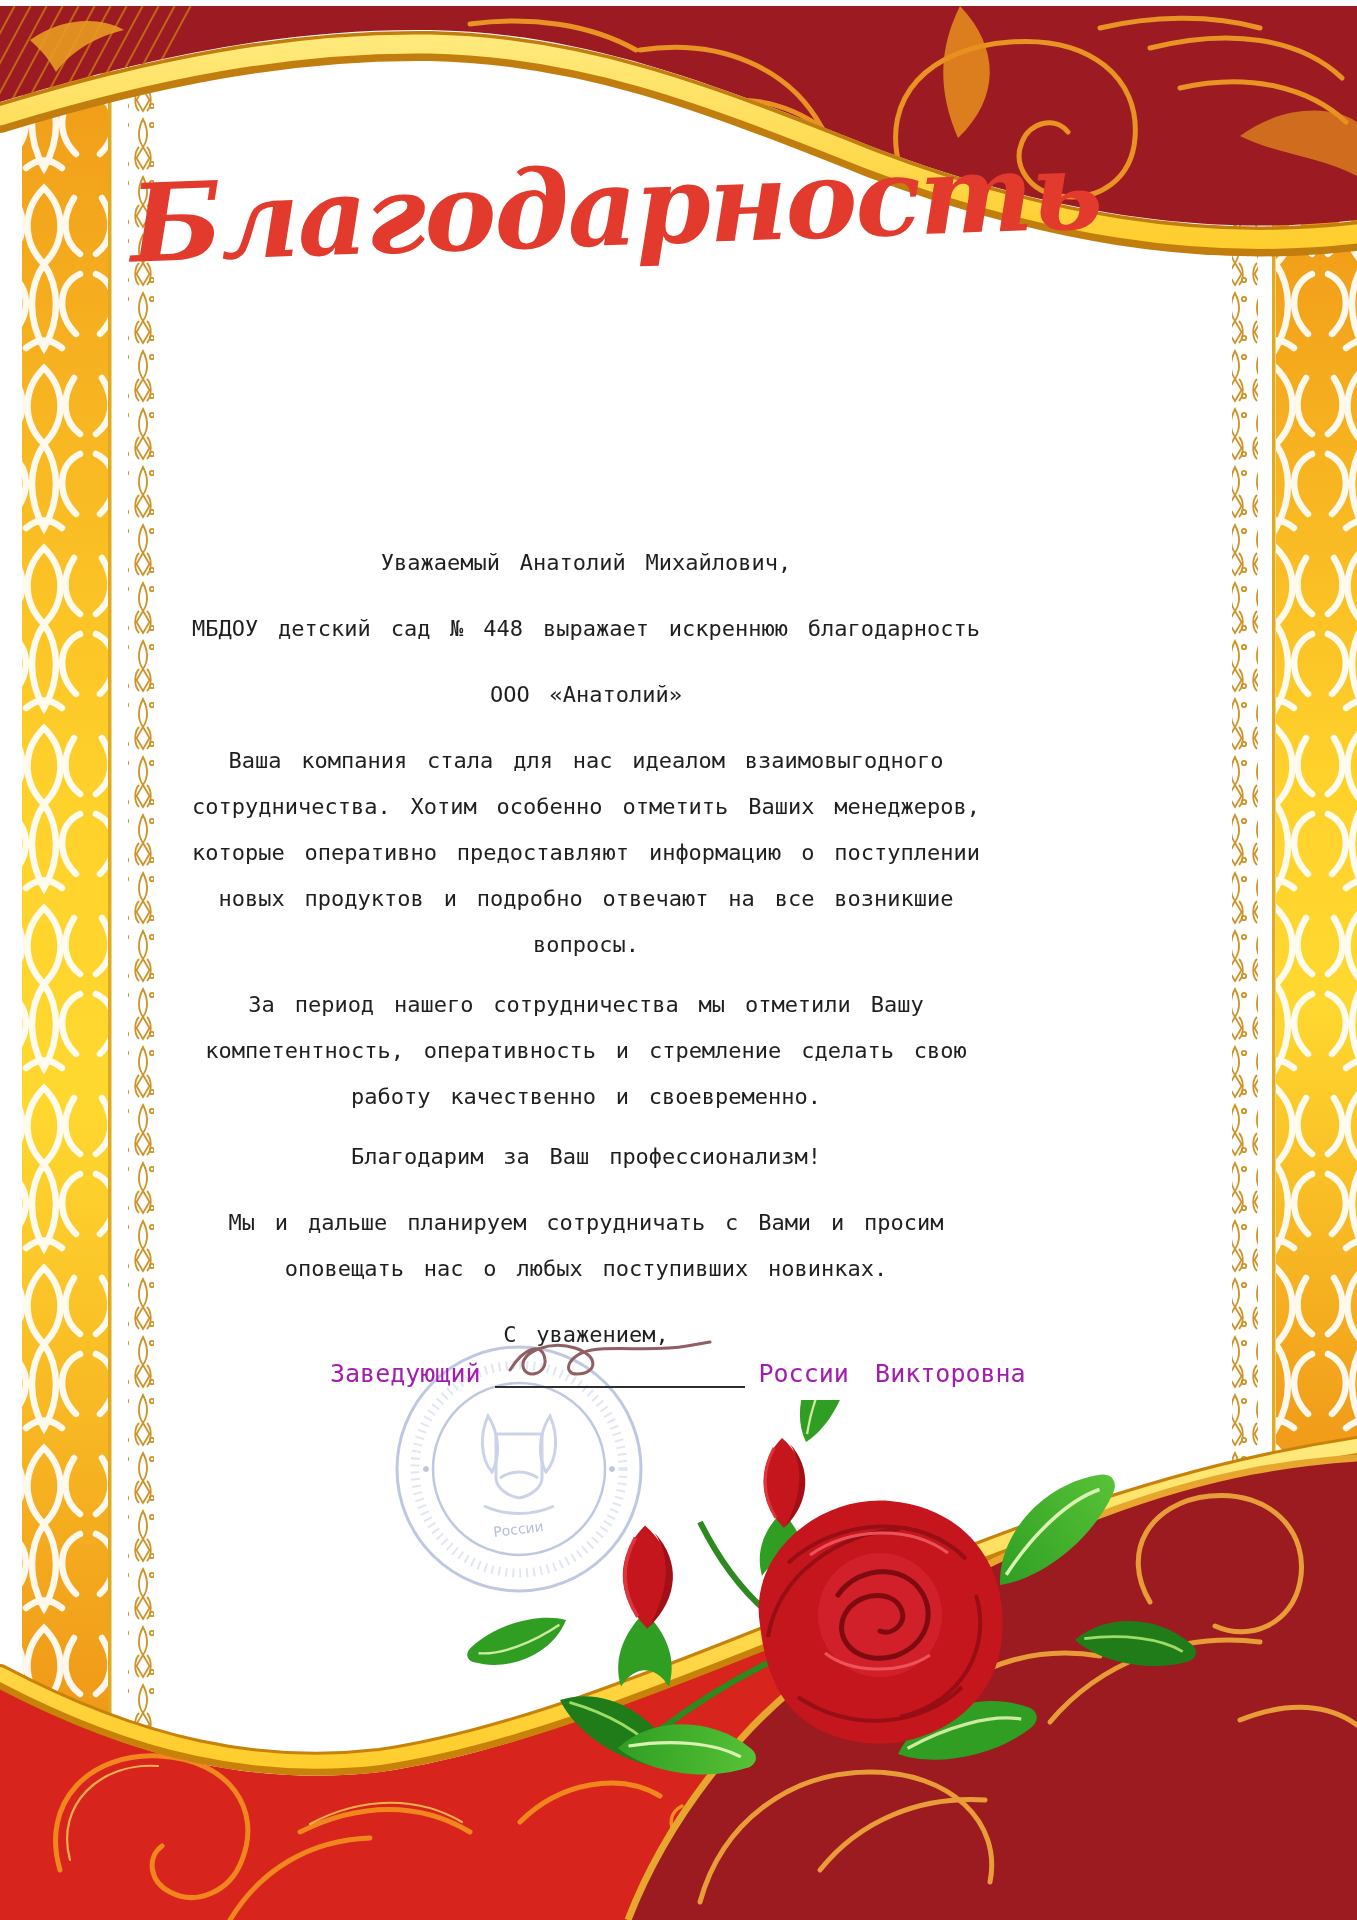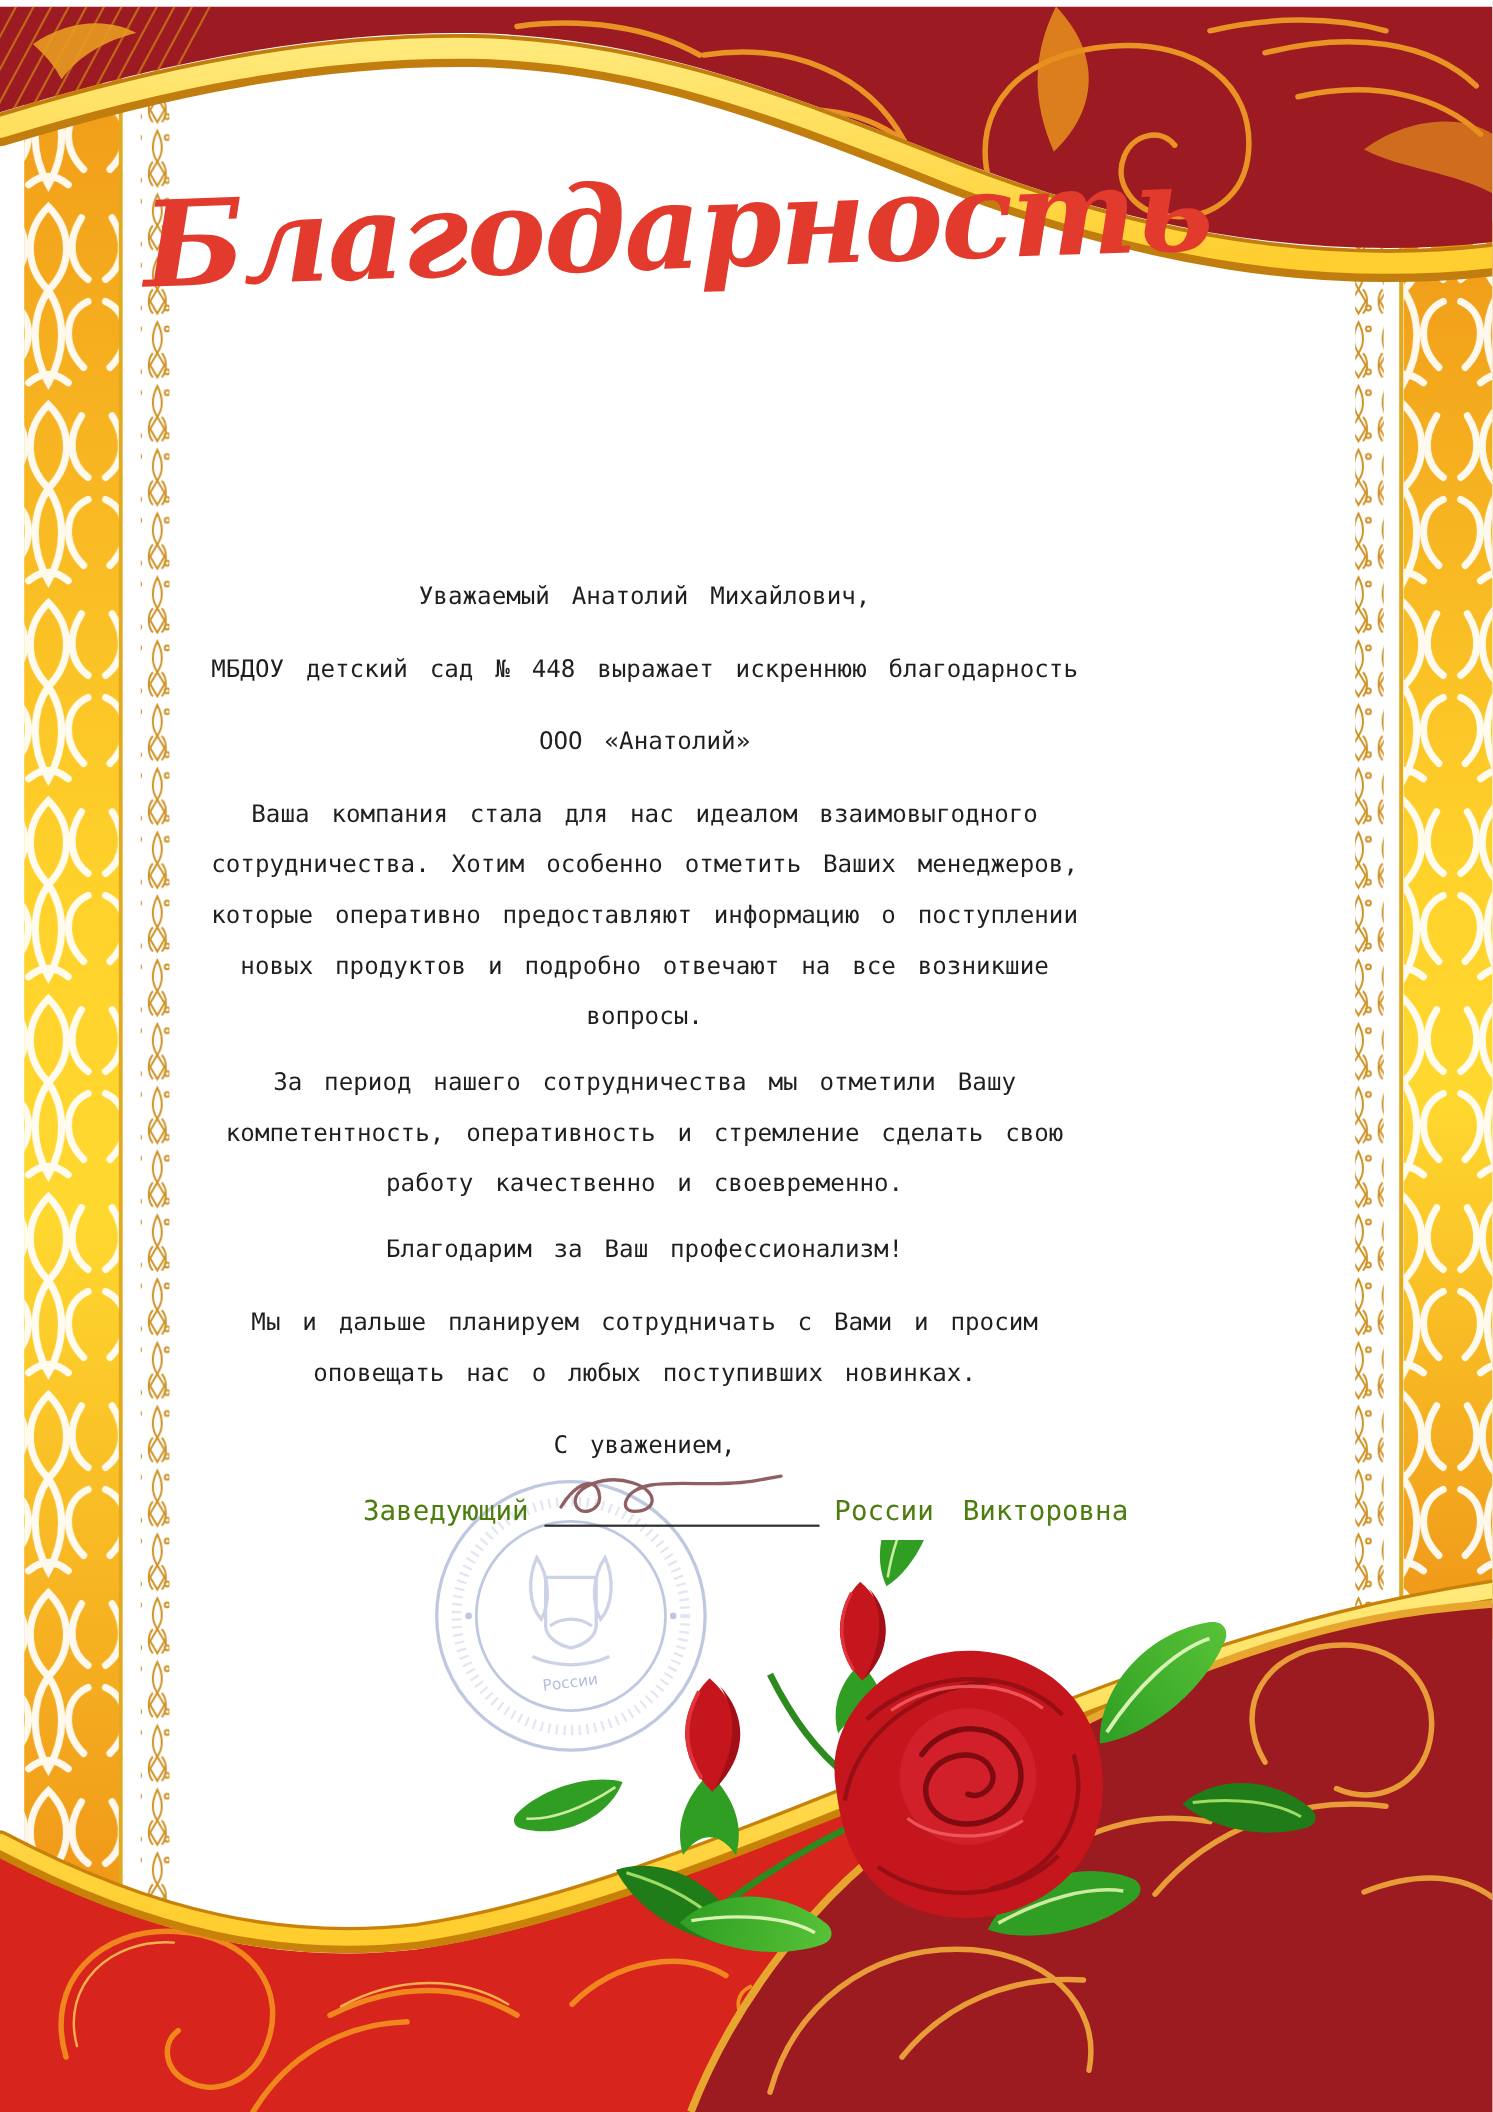--- a/index.html
+++ b/index.html
@@ -14,30 +14,30 @@
   .stamp{z-index:1;left:388px;top:1338px;}
   .bottom-art{z-index:2;bottom:0;top:auto;}
   .cert-title{
     z-index:3;position:absolute;left:130px;top:150px;width:840px;
     text-align:center;
     font-family:"DejaVu Serif",serif;font-style:italic;font-weight:bold;
     font-size:108px;line-height:1.1;color:#e23a2c;
     transform:rotate(-2deg);letter-spacing:-2px;
   }
   .letter{
-    z-index:3;position:absolute;left:183px;top:520px;width:806px;
+    z-index:3;position:absolute;left:183px;top:540px;width:806px;
     font-size:22px;line-height:46px;color:#1f1f1f;
     text-align:center;word-spacing:0.30em;font-weight:500;
   }
   .letter p{margin:0 0 14px 0;white-space:pre-line;}
   .letter p.gap{margin-bottom:20px;}
   .sig-row{
     z-index:4;position:absolute;left:330px;top:1352px;width:780px;
     display:flex;align-items:flex-end;
-    font-size:25px;color:#4d7c0f;word-spacing:0.45em;font-weight:500;
+    font-size:25px;color:#a21caf;word-spacing:0.45em;font-weight:500;
   }
   .sig-line{
     position:relative;width:250px;height:34px;margin:0 14px;
     border-bottom:2px solid #2e2e2e;flex:0 0 auto;
   }
   .sig-line svg{position:absolute;left:10px;top:-16px;}
   .sig-name{white-space:nowrap;}
 </style>
 </head>
 <body>

